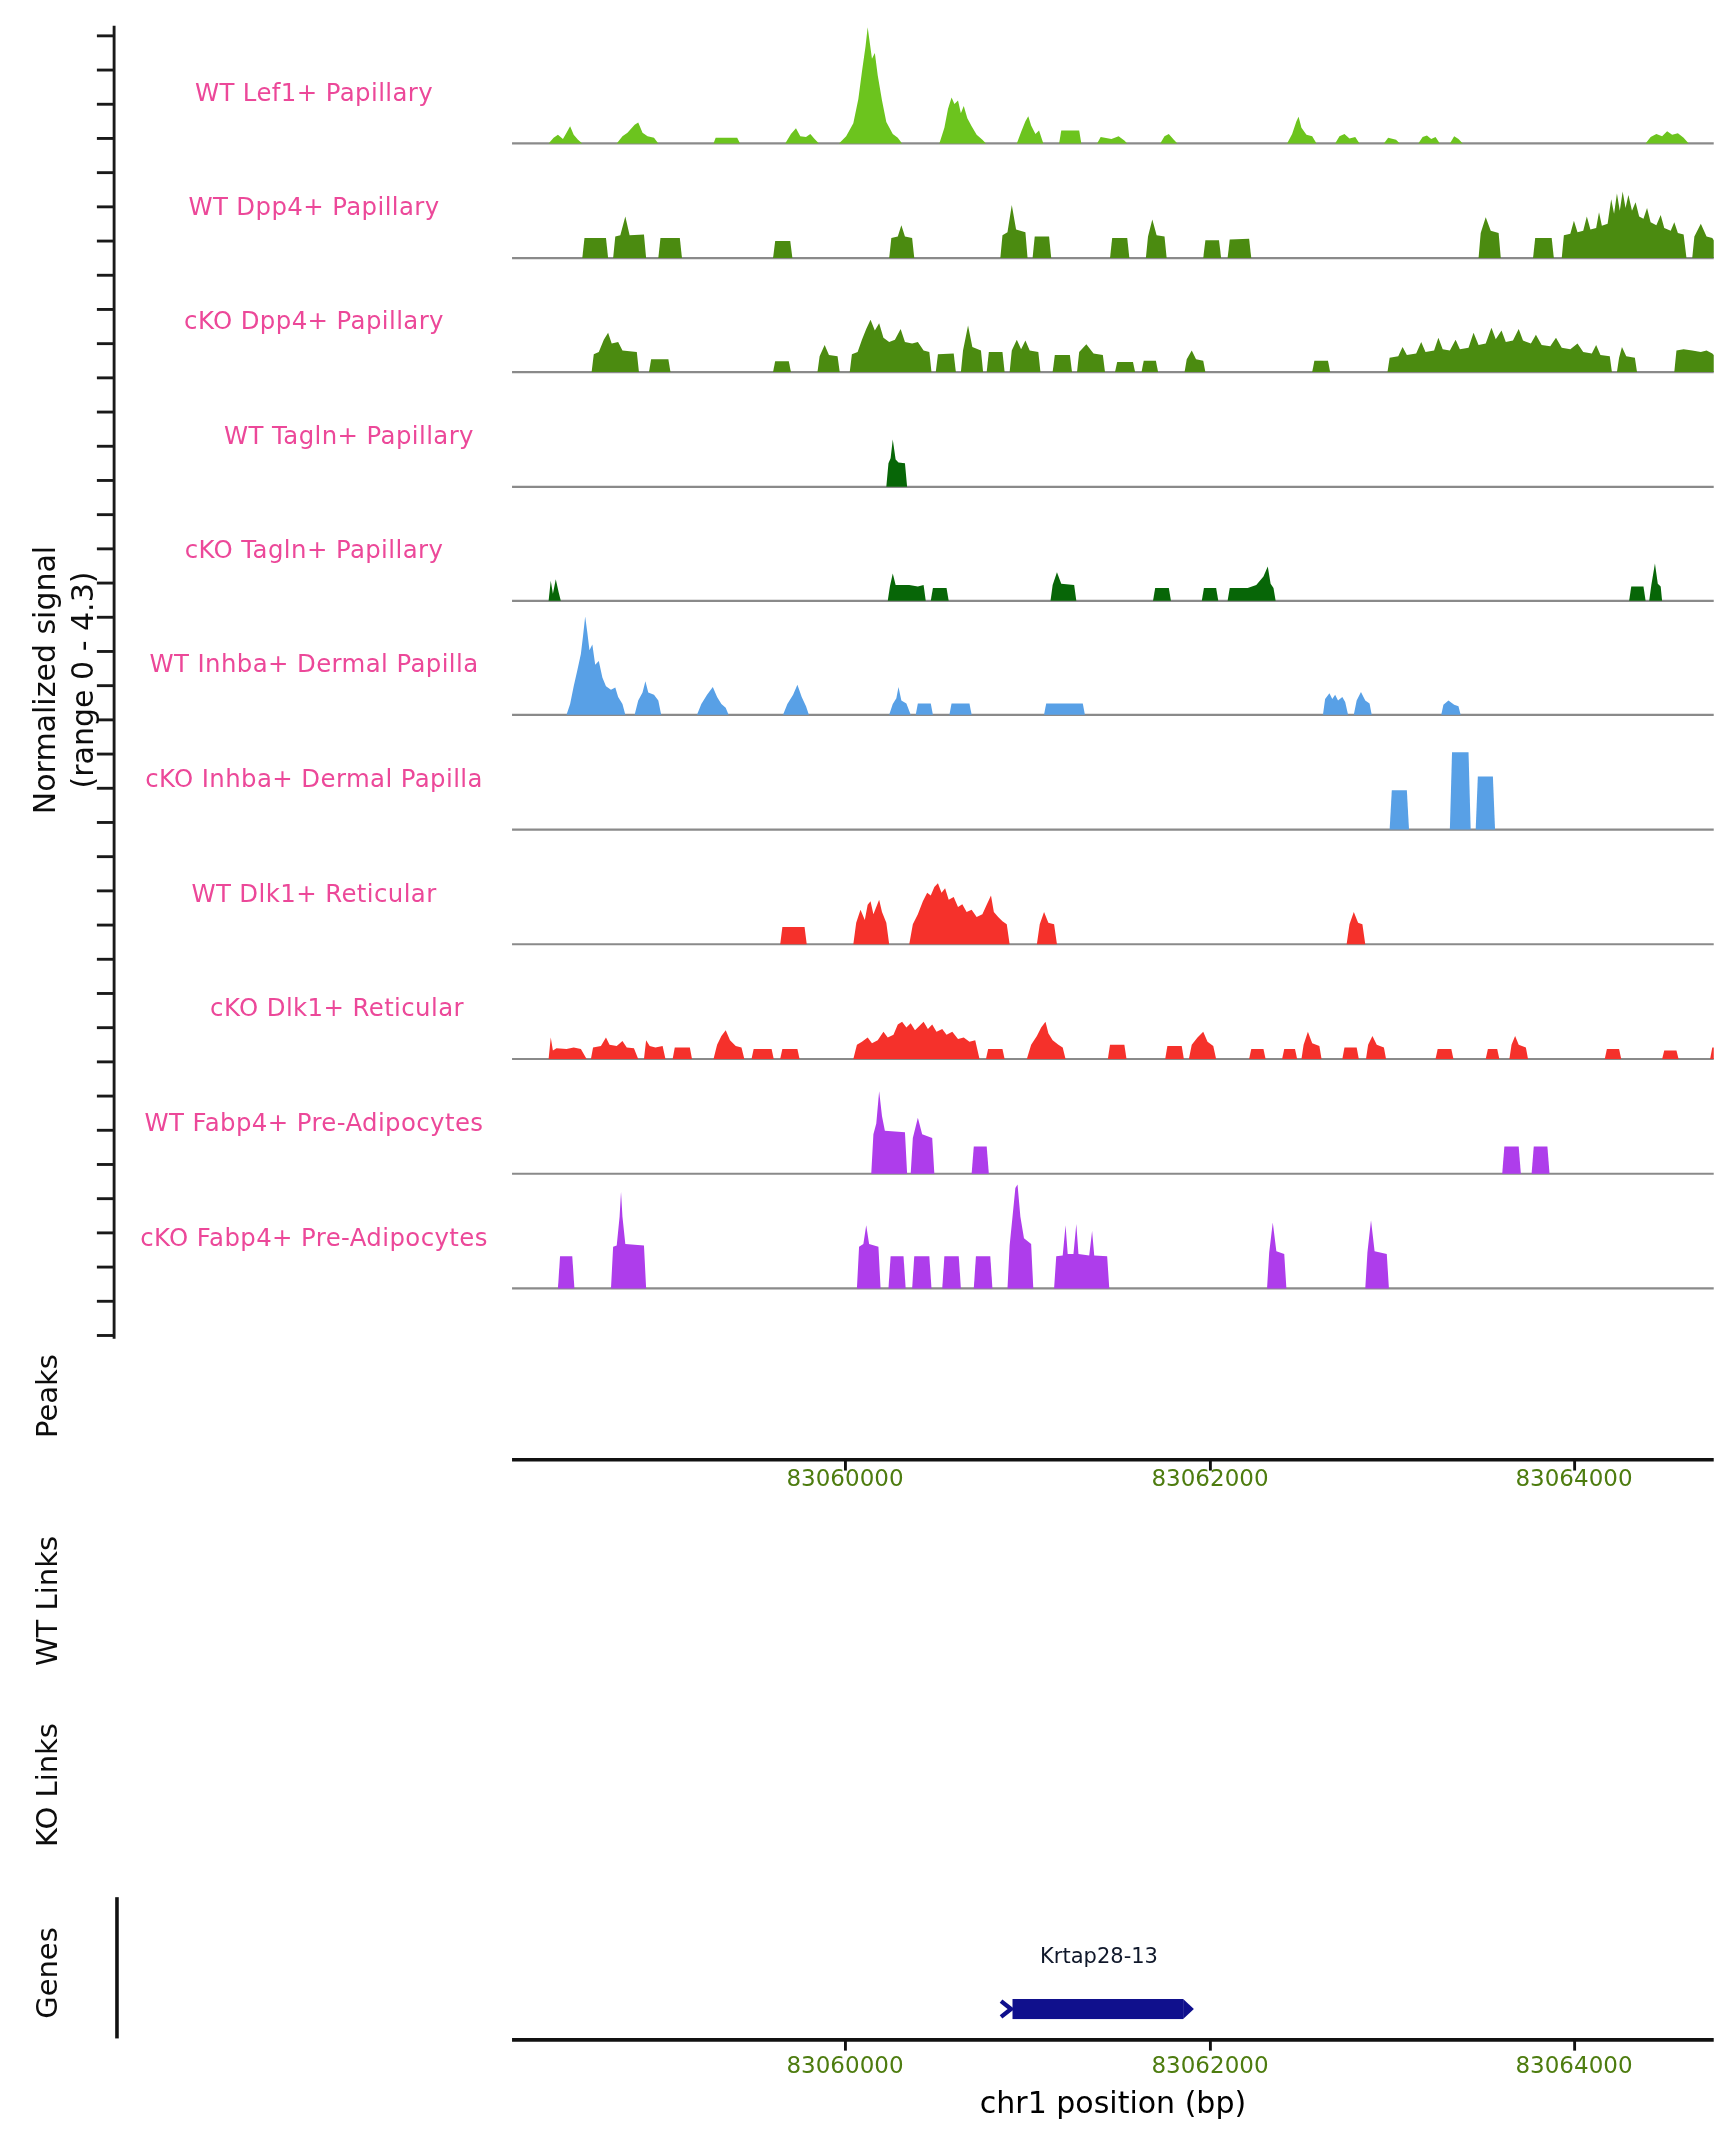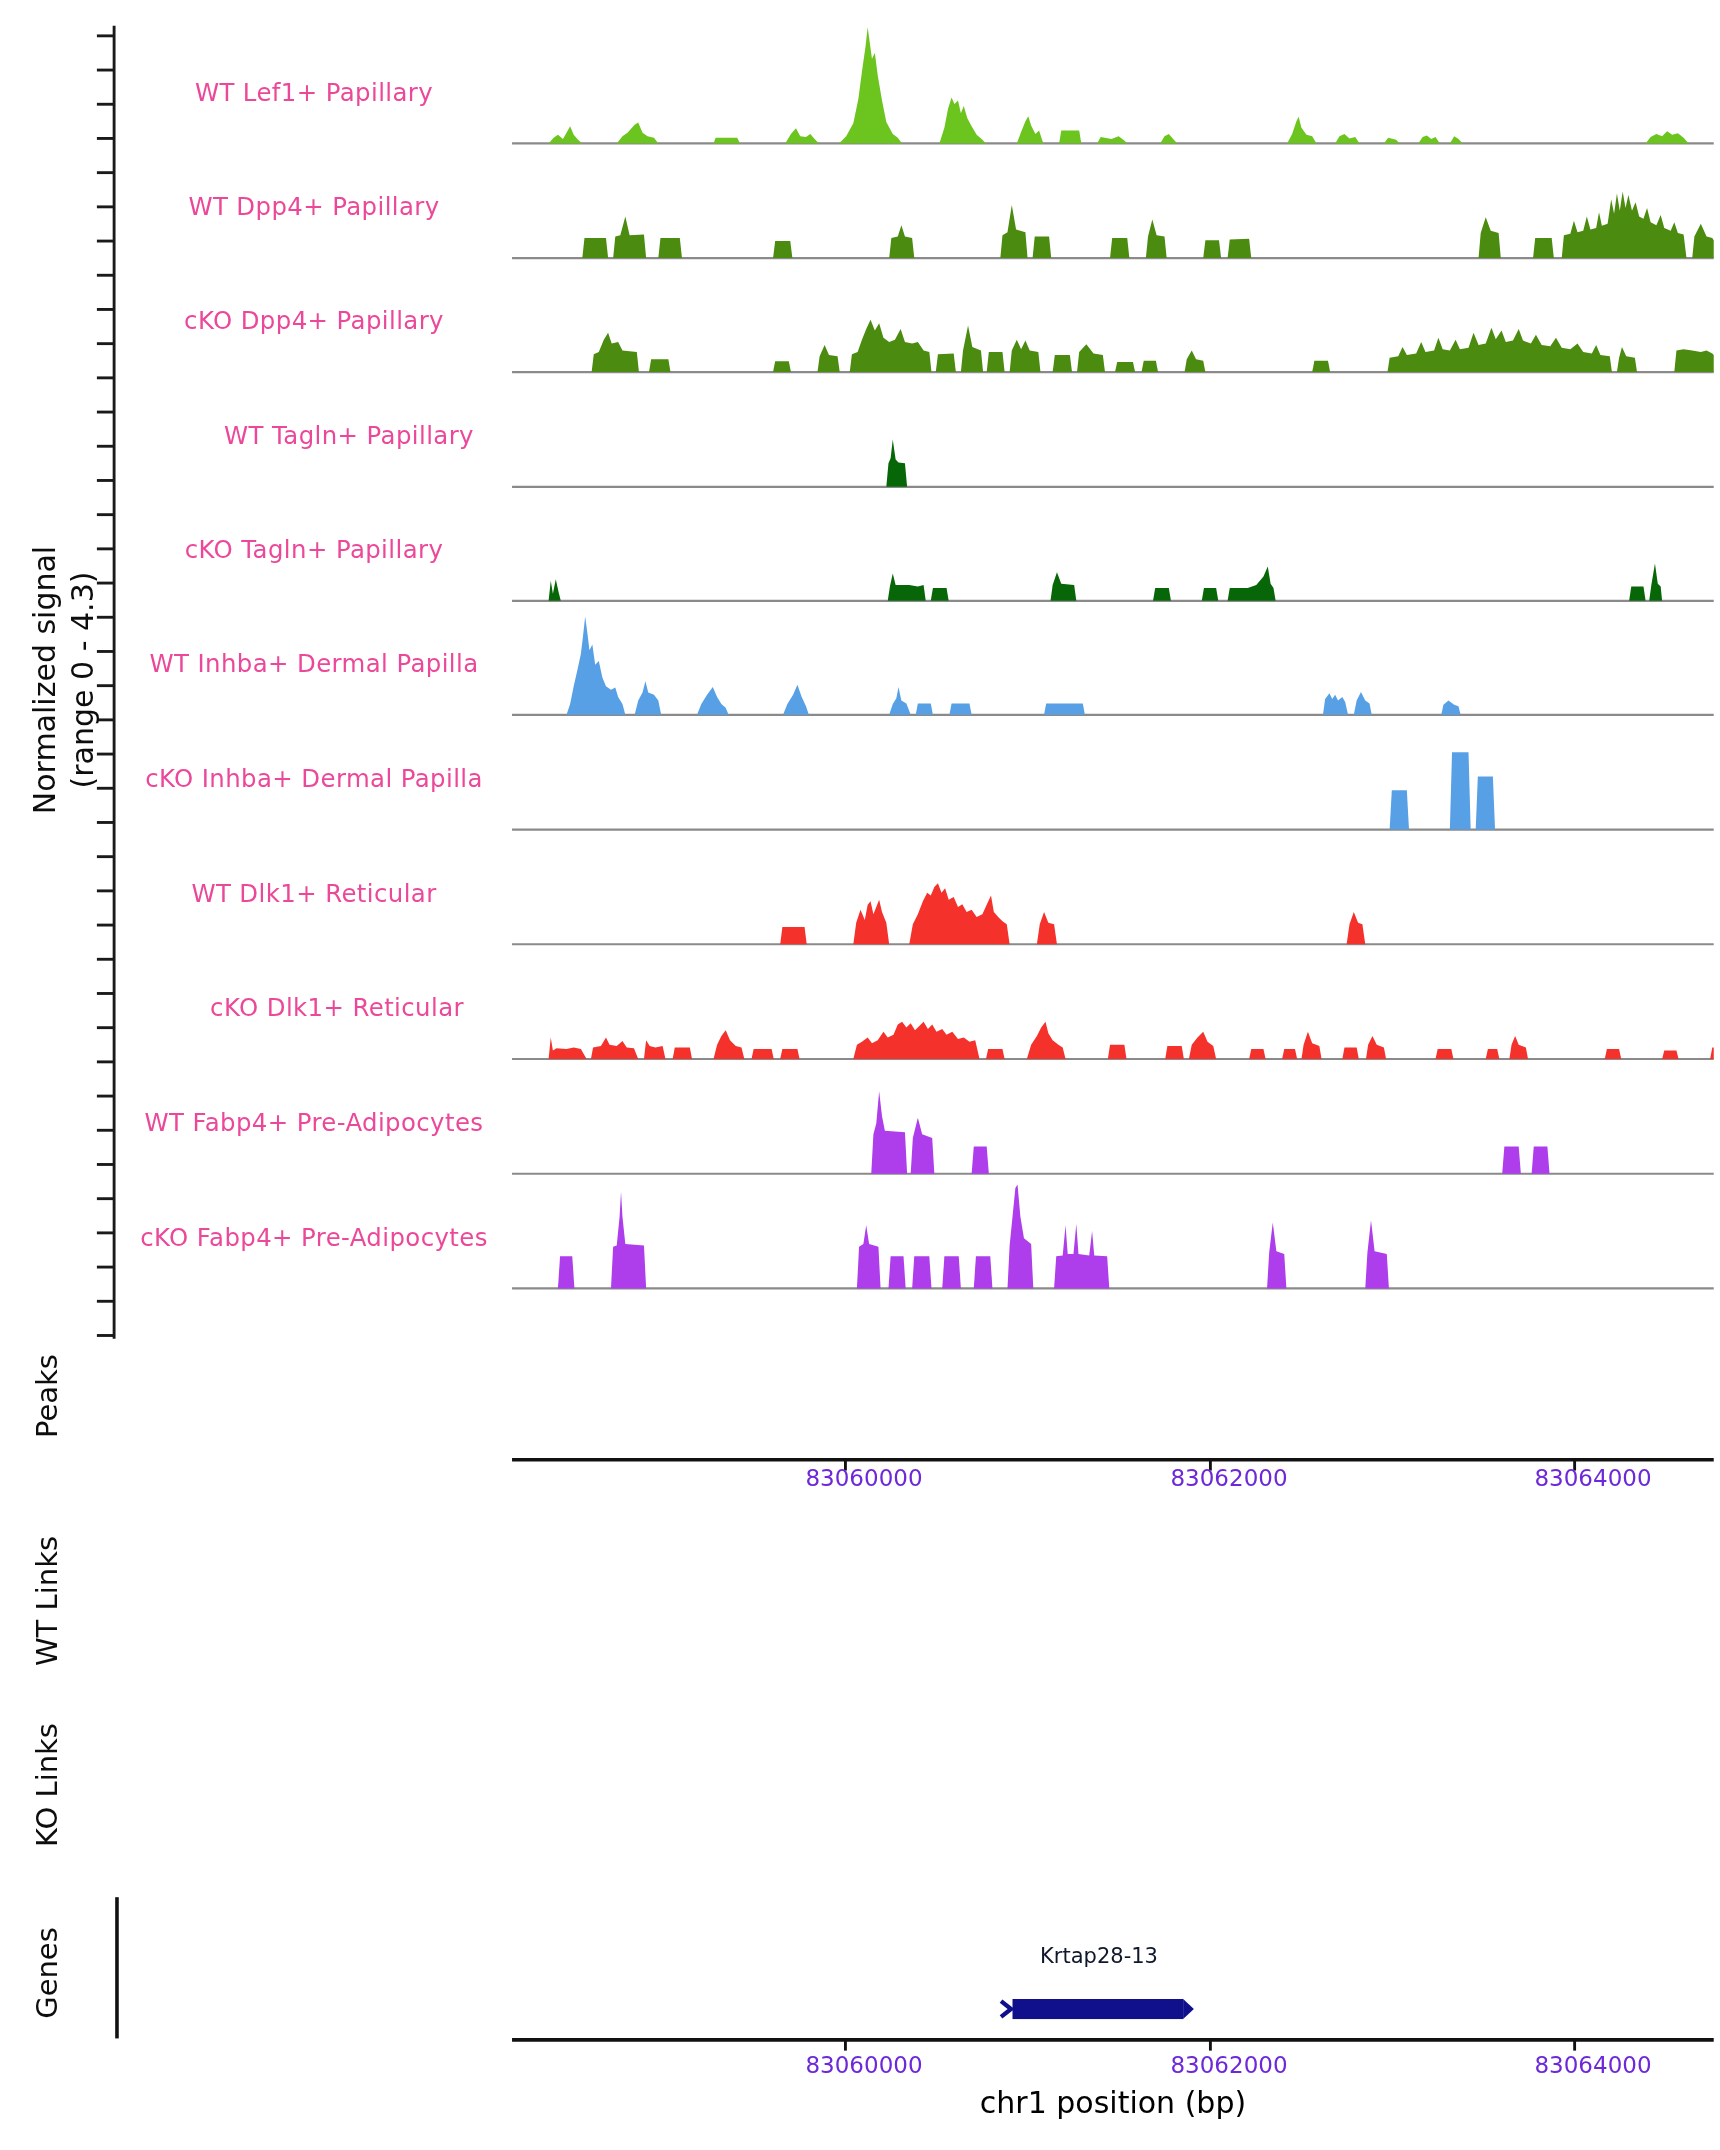--- a/index.html
+++ b/index.html
@@ -5,21 +5,21 @@
   html,body{margin:0;padding:0;background:#ffffff;}
   #canvas{position:relative;width:1721px;height:2151px;background:#ffffff;overflow:hidden;
           font-family:"DejaVu Sans","Liberation Sans",sans-serif;}
   #plot-svg{position:absolute;left:0;top:0;}
   .track-label{position:absolute;transform:translate(-50%,-50%);font-size:24.4px;color:#ec4899;
                white-space:nowrap;letter-spacing:0.4px;}
   .vlabel{position:absolute;transform:translate(-50%,-50%) rotate(-90deg);font-size:29px;color:#0d0d0d;
           white-space:nowrap;text-align:center;}
   .ylabel{position:absolute;transform:translate(-50%,-50%) rotate(-90deg);font-size:30px;color:#0d0d0d;
           text-align:center;line-height:1.25;white-space:nowrap;}
-  .tick-label{position:absolute;transform:translate(-50%,-50%);font-size:23px;color:#6d28d9;white-space:nowrap;margin-left:19px;}
+  .tick-label{position:absolute;transform:translate(-50%,-50%);font-size:23px;color:#4d7c0f;white-space:nowrap;}
   .xlabel{position:absolute;transform:translate(-50%,-50%);font-size:30px;color:#000;white-space:nowrap;}
   .gene-name{position:absolute;transform:translate(-50%,-50%);font-size:21px;color:#0f172a;white-space:nowrap;}
 </style>
 </head>
 <body>
 
 <div id="canvas">
   <svg id="plot-svg" width="1721" height="2151" viewBox="0 0 2400 3000">
       <line x1="159" y1="36" x2="159" y2="1867" stroke="#1a1a1a" stroke-width="4"></line>
       <line x1="135" y1="50" x2="159" y2="50" stroke="#1a1a1a" stroke-width="4"></line>

